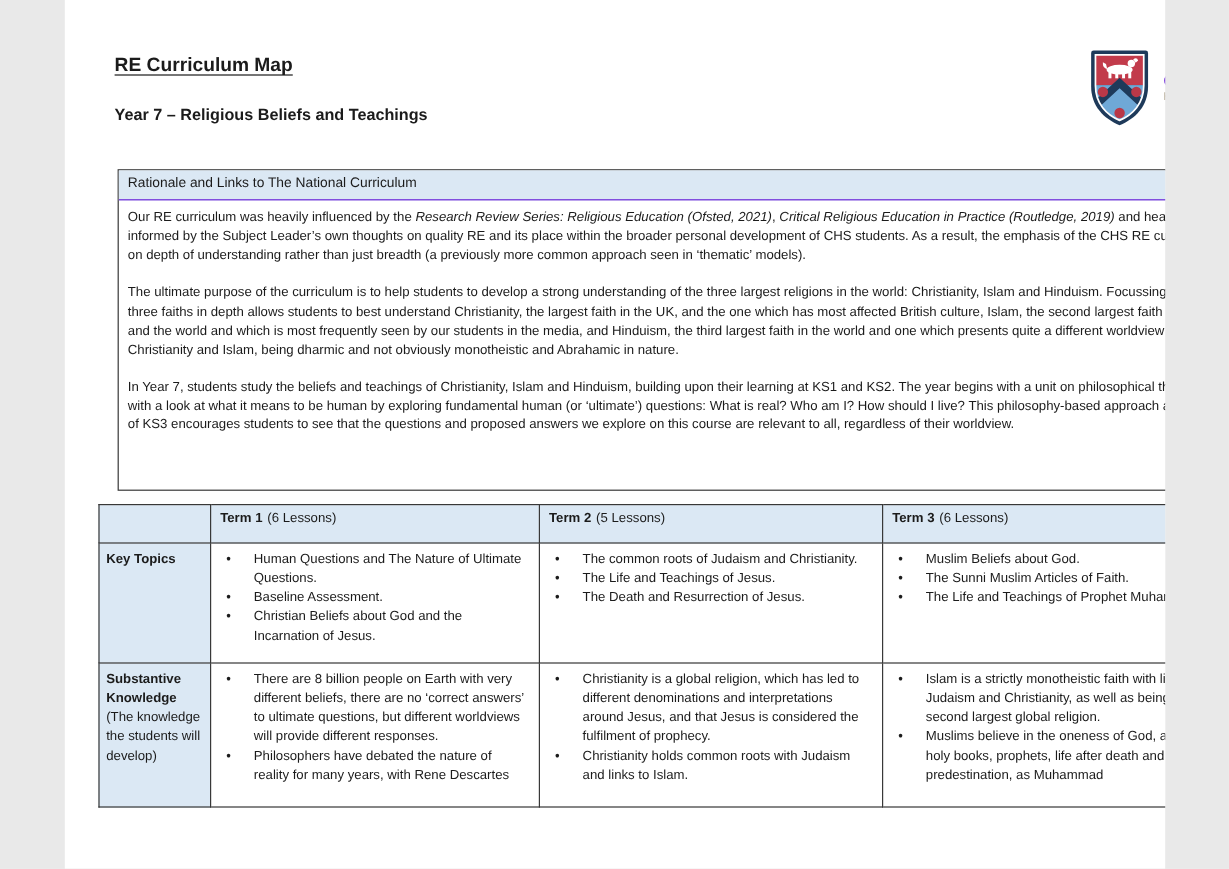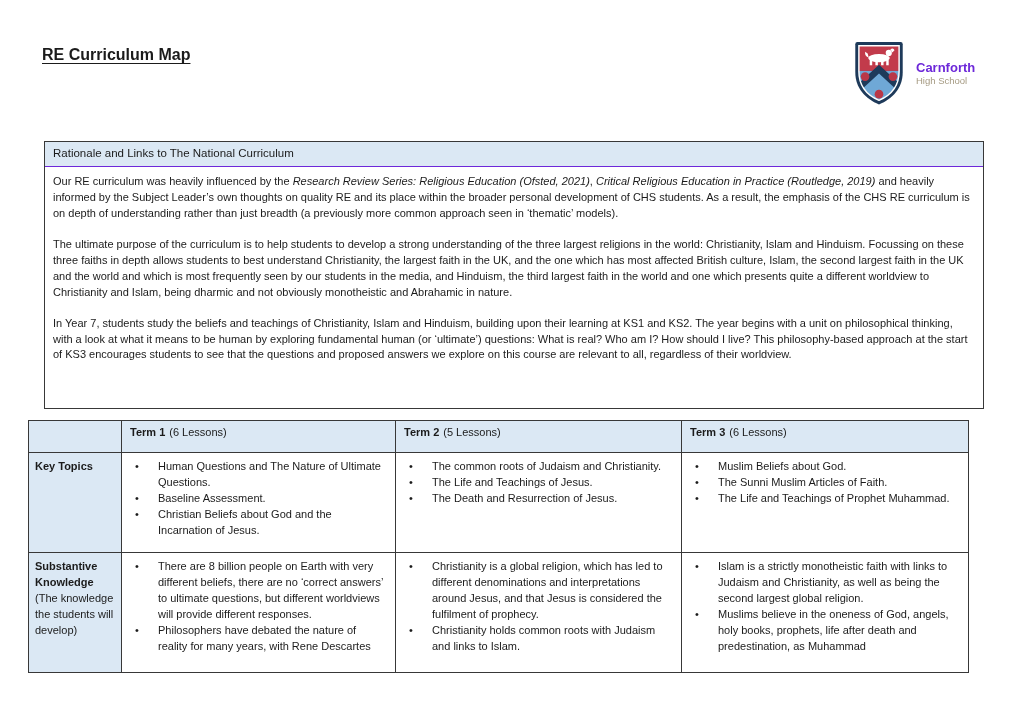--- a/index.html
+++ b/index.html
@@ -1,17 +1,17 @@
 <!DOCTYPE html>
 <html><head>
 <meta charset="utf-8">
 <style>
   html,body { margin:0; padding:0; background:#e9e9e9; }
   .page {
-    position:relative; width:1024px; height:724px; background:#ffffff;
+    position:relative; width:917px; height:724px; background:#ffffff;
     font-family:"Liberation Sans", sans-serif; color:#1b1b1b; overflow:hidden;
     margin:0 auto;
   }
   .doc-title {
     position:absolute; left:42px; top:46px;
     font-size:16px; font-weight:bold; text-decoration:underline;
     text-underline-offset:3px;
   }
   .doc-subtitle {
     position:absolute; left:42px; top:88px;
@@ -55,20 +55,21 @@
   ul.blist li { display:flex; margin:0; }
   .blt { flex:0 0 10px; margin-left:13px; margin-right:13px; }
   .btxt { flex:1; padding-right:4px; }
 </style>
 </head>
 <body>
 
 <div class="page">
 
   <div class="doc-title">RE Curriculum Map</div>
+  <div class="doc-subtitle">Year 7 – Religious Beliefs and Teachings</div>
 
   <div class="logo">
     <span>
       <svg width="52" height="66" viewBox="0 0 50 64" aria-hidden="true">
         <path d="M4,2 L46,2 Q48,2 48,4 L48,31 C48,47 38,57 25,62.5 C12,57 2,47 2,31 L2,4 Q2,2 4,2 Z" fill="#1e3a5a"></path>
         <clipPath id="inner">
           <path d="M5.5,5.5 L44.5,5.5 L44.5,30.5 C44.5,45 35.5,54 25,58.5 C14.5,54 5.5,45 5.5,30.5 Z"></path>
         </clipPath>
         <g clip-path="url(#inner)">
           <rect x="5" y="5" width="40" height="25" fill="#c23b4b"></rect>

